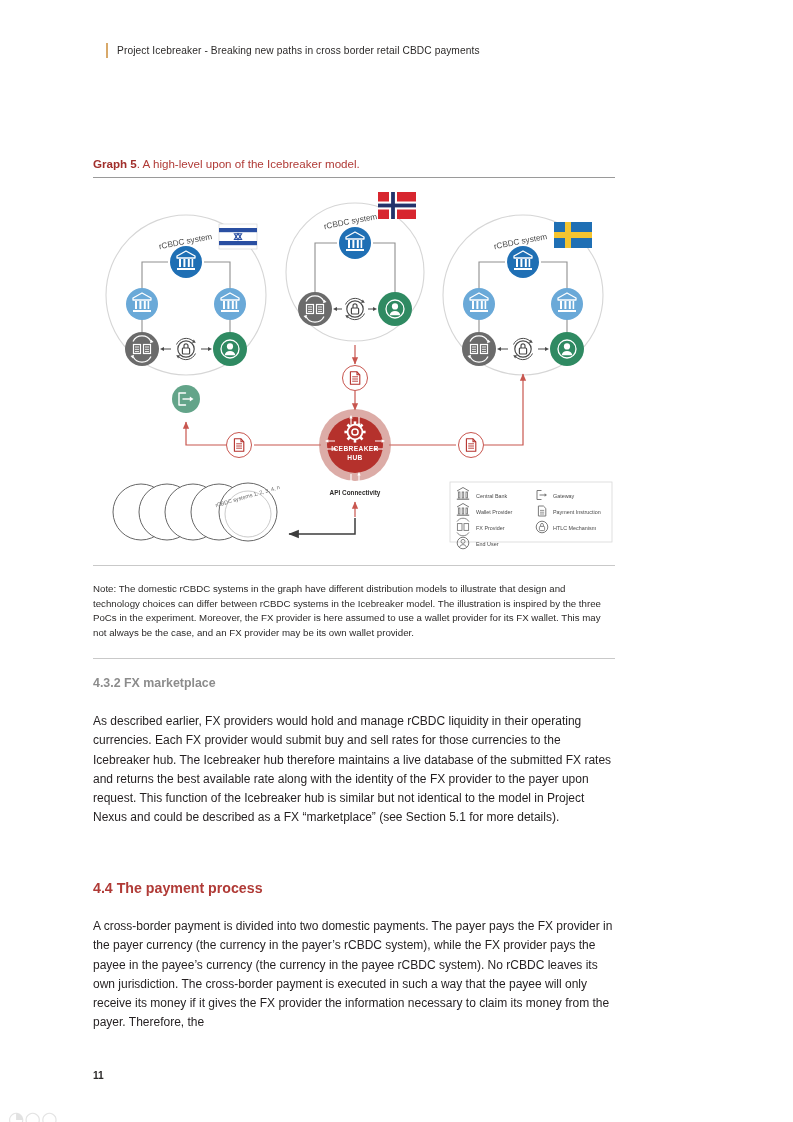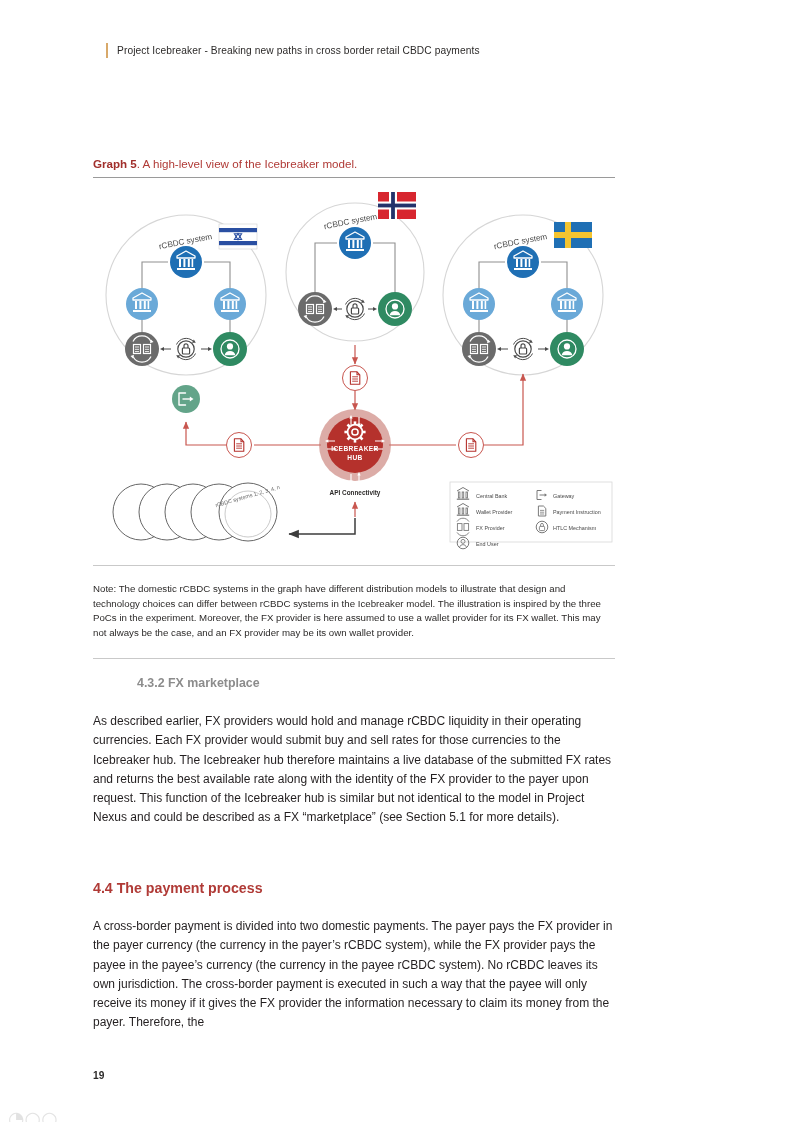--- a/index.html
+++ b/index.html
@@ -102,21 +102,20 @@
   }
 
   
   .sub-heading {
     position: absolute;
     left: 93px;
     font-size: 12.4px;
     font-weight: bold;
     color: #8c8c8c;
     white-space: nowrap;
-    margin-left: 44px;
   }
   .sec-heading {
     position: absolute;
     left: 93px;
     font-size: 14.2px;
     font-weight: bold;
     color: #b03a36;
     white-space: nowrap;
   }
   .body-para {
@@ -164,21 +163,21 @@
 </style>
 </head>
 <body>
 
 <div class="page-header">
   <div class="header-rule"></div>
   <div class="header-text">Project Icebreaker - Breaking new paths in cross border retail CBDC payments</div>
 </div>
 
 <div class="graph-caption">
-  <span class="gnum">Graph 5</span><span class="gtext">. A high-level view of the Icebreaker model.</span>
+  <span class="gnum">Graph 5</span><span class="gtext">. A high-level upon of the Icebreaker model.</span>
 </div>
 <div class="caption-rule"></div>
 
 <div class="figure">
 <svg width="522" height="378" viewBox="0 0 522 378" xmlns="http://www.w3.org/2000/svg">
   <defs>
 
     <g id="glyph-bank">
       <path d="M-9,-6 L0,-11 L9,-6 L9,-4 L-9,-4 Z" fill="none" stroke="#fff" stroke-width="1.3" stroke-linejoin="round"></path>
       <rect x="-7" y="-3" width="2" height="8" fill="#fff"></rect>
@@ -505,17 +504,17 @@
 <div class="note-rule"></div>
 <div class="note">Note: The domestic rCBDC systems in the graph have different distribution models to illustrate that design and technology choices can differ between rCBDC systems in the Icebreaker model. The illustration is inspired by the three PoCs in the experiment. Moreover, the FX provider is here assumed to use a wallet provider for its FX wallet. This may not always be the case, and an FX provider may be its own wallet provider.</div>
 <div class="note-rule-bottom"></div>
 
 <div class="sub-heading" style="top:676px;">4.3.2 FX marketplace</div>
 <div class="body-para" style="top:712px;">As described earlier, FX providers would hold and manage rCBDC liquidity in their operating currencies. Each FX provider would submit buy and sell rates for those currencies to the Icebreaker hub. The Icebreaker hub therefore maintains a live database of the submitted FX rates and returns the best available rate along with the identity of the FX provider to the payer upon request. This function of the Icebreaker hub is similar but not identical to the model in Project Nexus and could be described as a FX “marketplace” (see Section 5.1 for more details).</div>
 
 <div class="sec-heading" style="top:880px;text-align:right;">4.4 The payment process</div>
 <div class="body-para" style="top:917px;">A cross-border payment is divided into two domestic payments. The payer pays the FX provider in the payer currency (the currency in the payer’s rCBDC system), while the FX provider pays the payee in the payee’s currency (the currency in the payee rCBDC system). No rCBDC leaves its own jurisdiction. The cross-border payment is executed in such a way that the payee will only receive its money if it gives the FX provider the information necessary to claim its money from the payer. Therefore, the</div>
 
-<div class="page-number">19</div>
+<div class="page-number">11</div>
 <div class="watermark">
   <span class="wm-mark">◔○○</span>
   <span class="wm-text">六数跨境</span>
 </div>
 
 </body></html>

